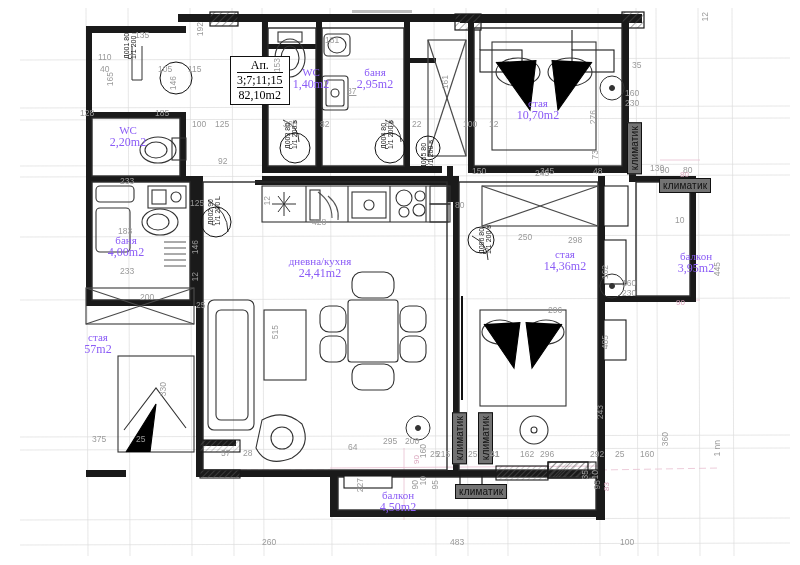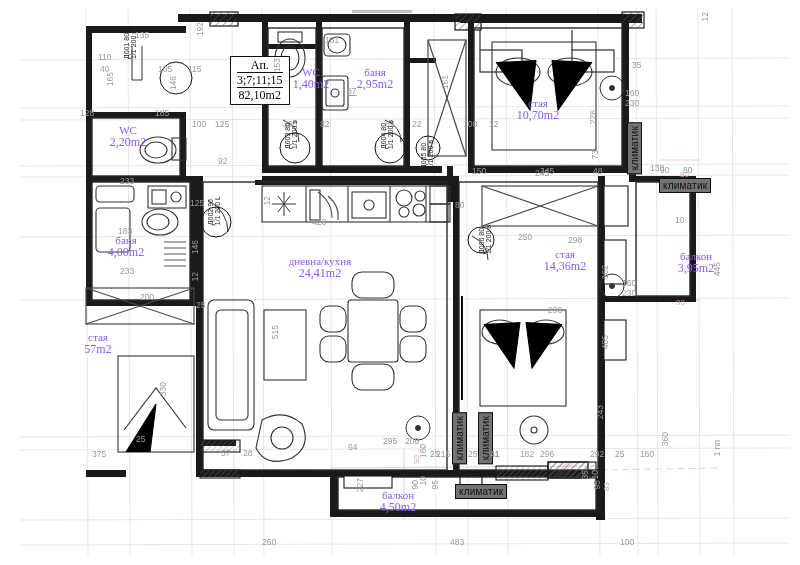--- a/index.html
+++ b/index.html
@@ -422,21 +422,21 @@
       <div class="dim" style="left: 455px; top: 200px;">80</div>
       <div class="dim" style="left: 548px; top: 235px; margin-left: 20px;">298</div>
       <div class="dim" style="left: 518px; top: 232px;">250</div>
       <div class="dim" style="left: 548px; top: 305px;">296</div>
       <div class="dim v" style="left: 600px; top: 265px;">162</div>
       <div class="dim" style="left: 622px; top: 278px;">160</div>
       <div class="dim" style="left: 622px; top: 288px;">230</div>
       <div class="dim v" style="left: 600px; top: 335px;">485</div>
       <div class="dim v" style="left: 595px; top: 405px;">243</div>
       <div class="dim v" style="left: 158px; top: 382px;">330</div>
-      <div class="dim" style="left: 92px; top: 449px;">375</div>
+      <div class="dim" style="left: 92px; top: 434px;">375</div>
       <div class="dim" style="left: 136px; top: 434px;">25</div>
       <div class="dim" style="left: 221px; top: 448px;">57</div>
       <div class="dim" style="left: 243px; top: 448px;">28</div>
       <div class="dim" style="left: 348px; top: 442px;">64</div>
       <div class="dim" style="left: 383px; top: 436px;">295</div>
       <div class="dim" style="left: 405px; top: 436px;">200</div>
       <div class="dim v" style="left: 418px; top: 444px;">160</div>
       <div class="dim" style="left: 430px; top: 449px;">25</div>
       <div class="dim" style="left: 436px; top: 449px;">215</div>
       <div class="dim" style="left: 468px; top: 449px;">25</div>

